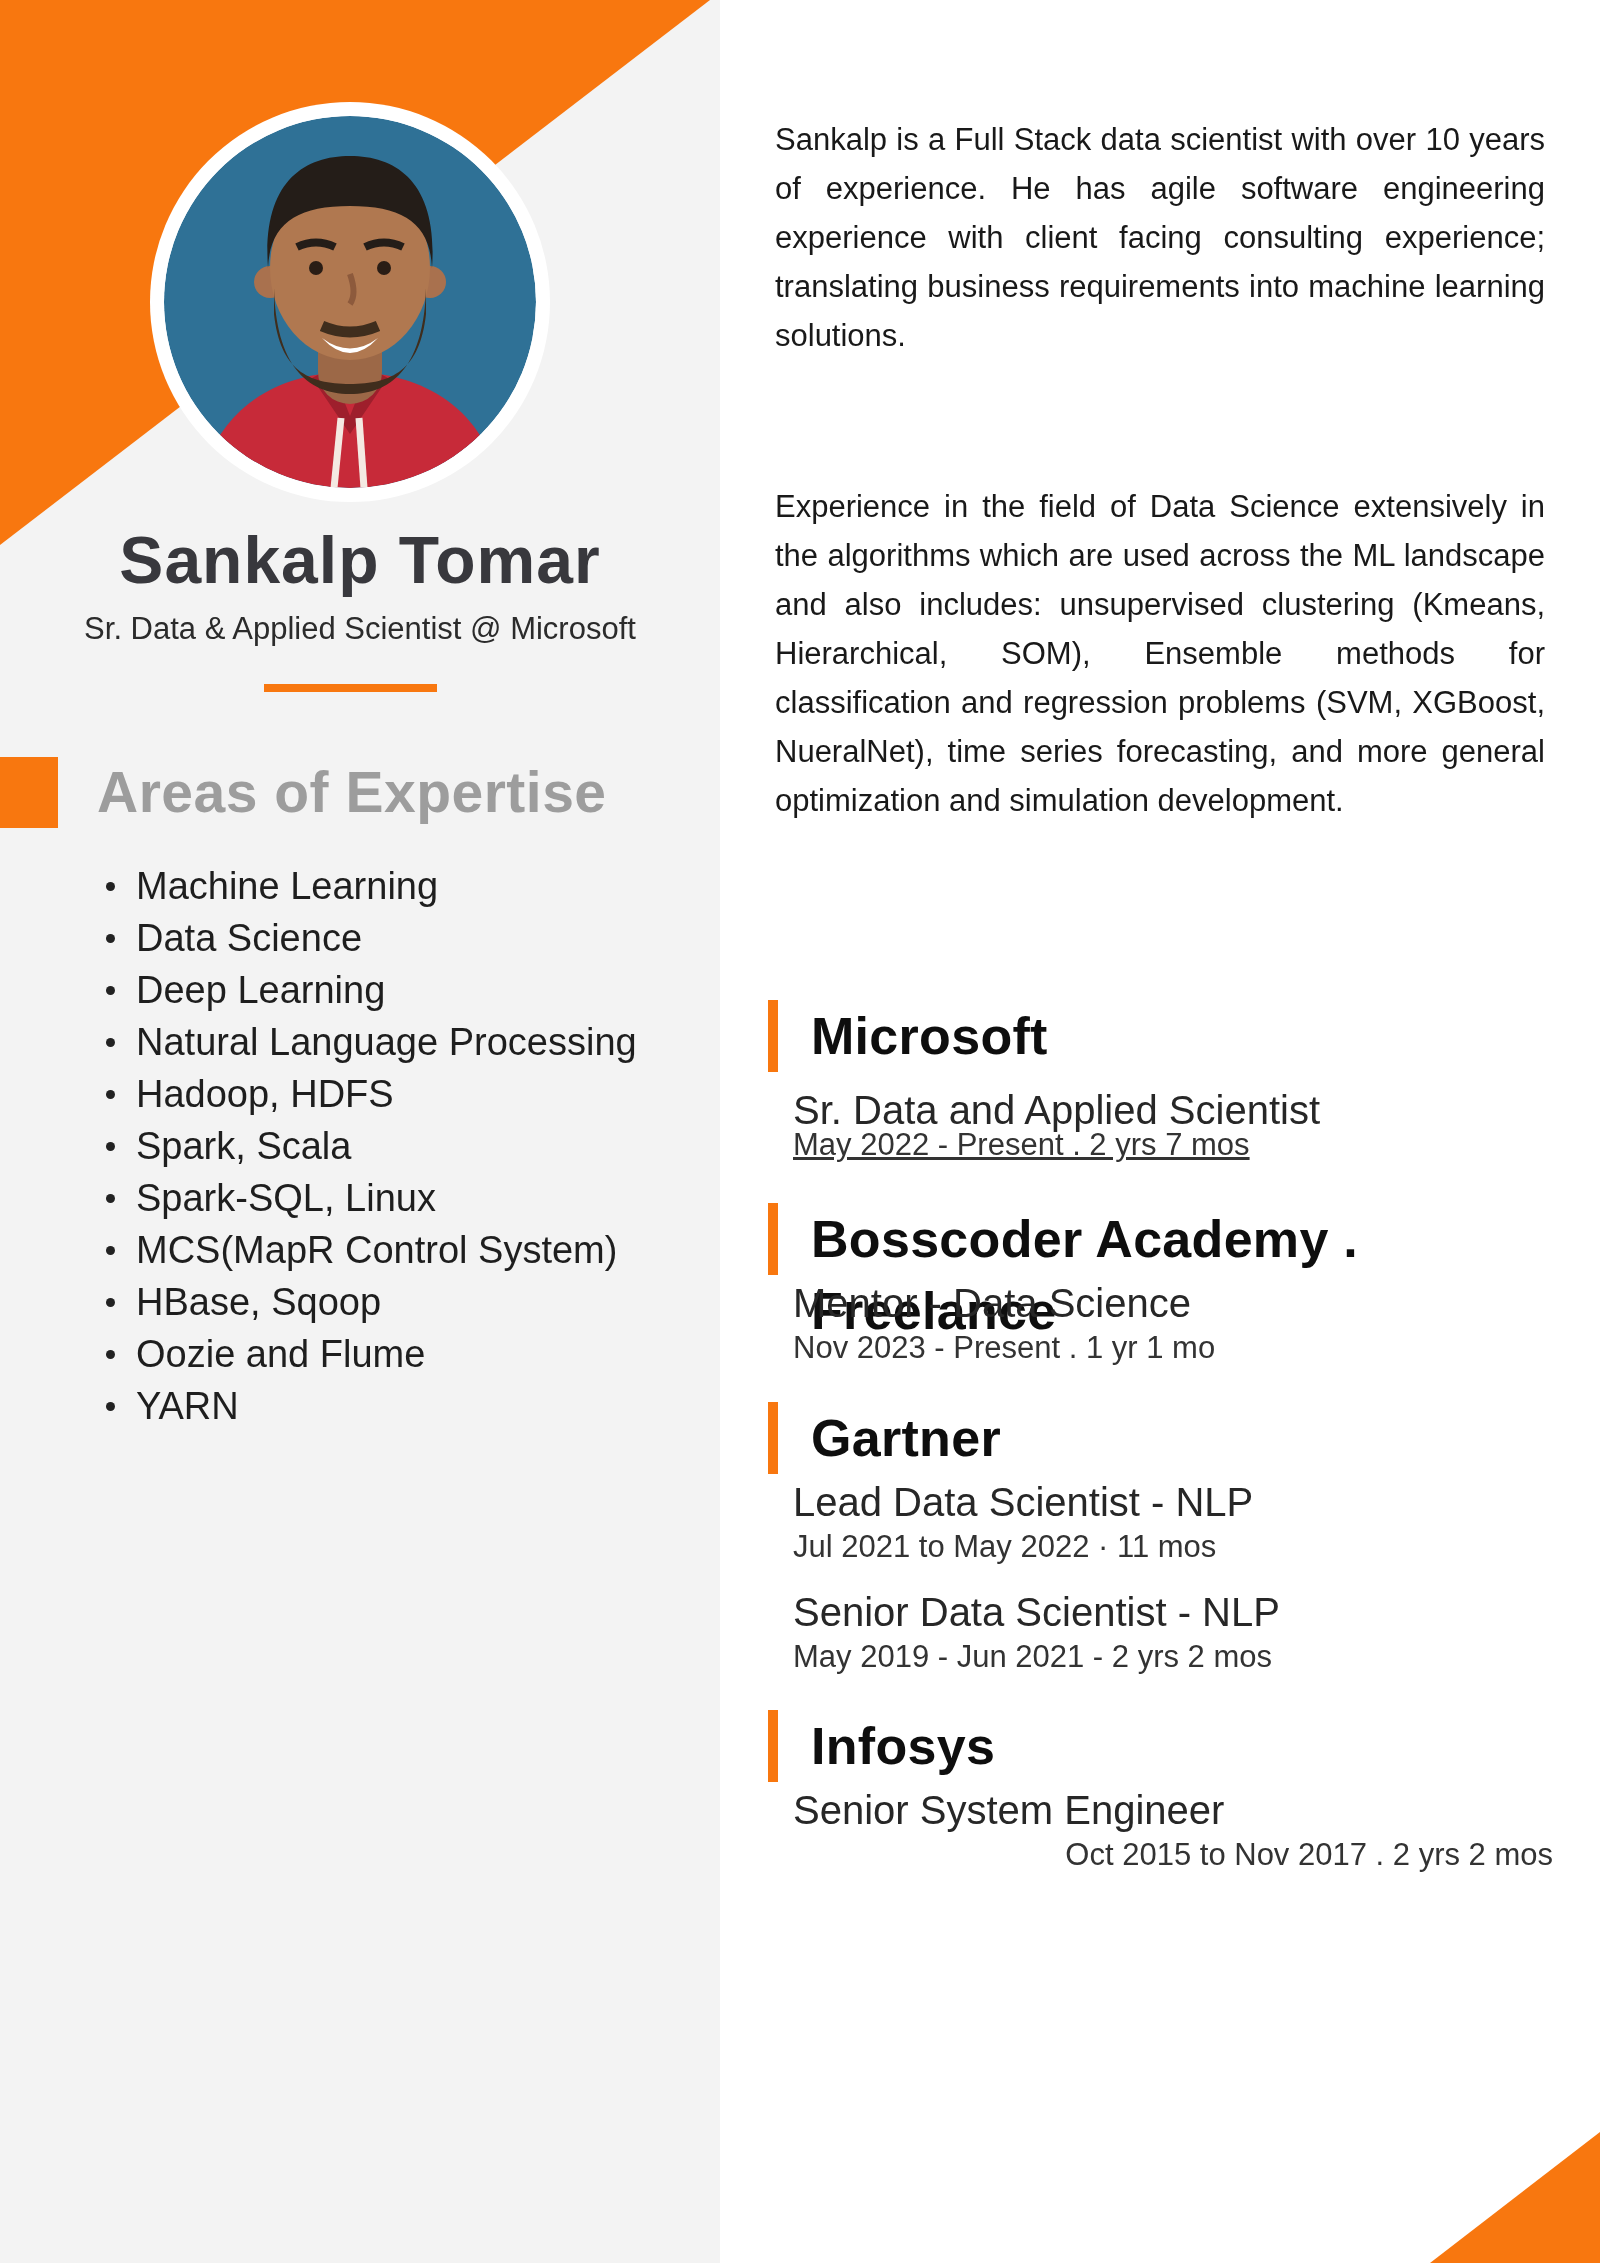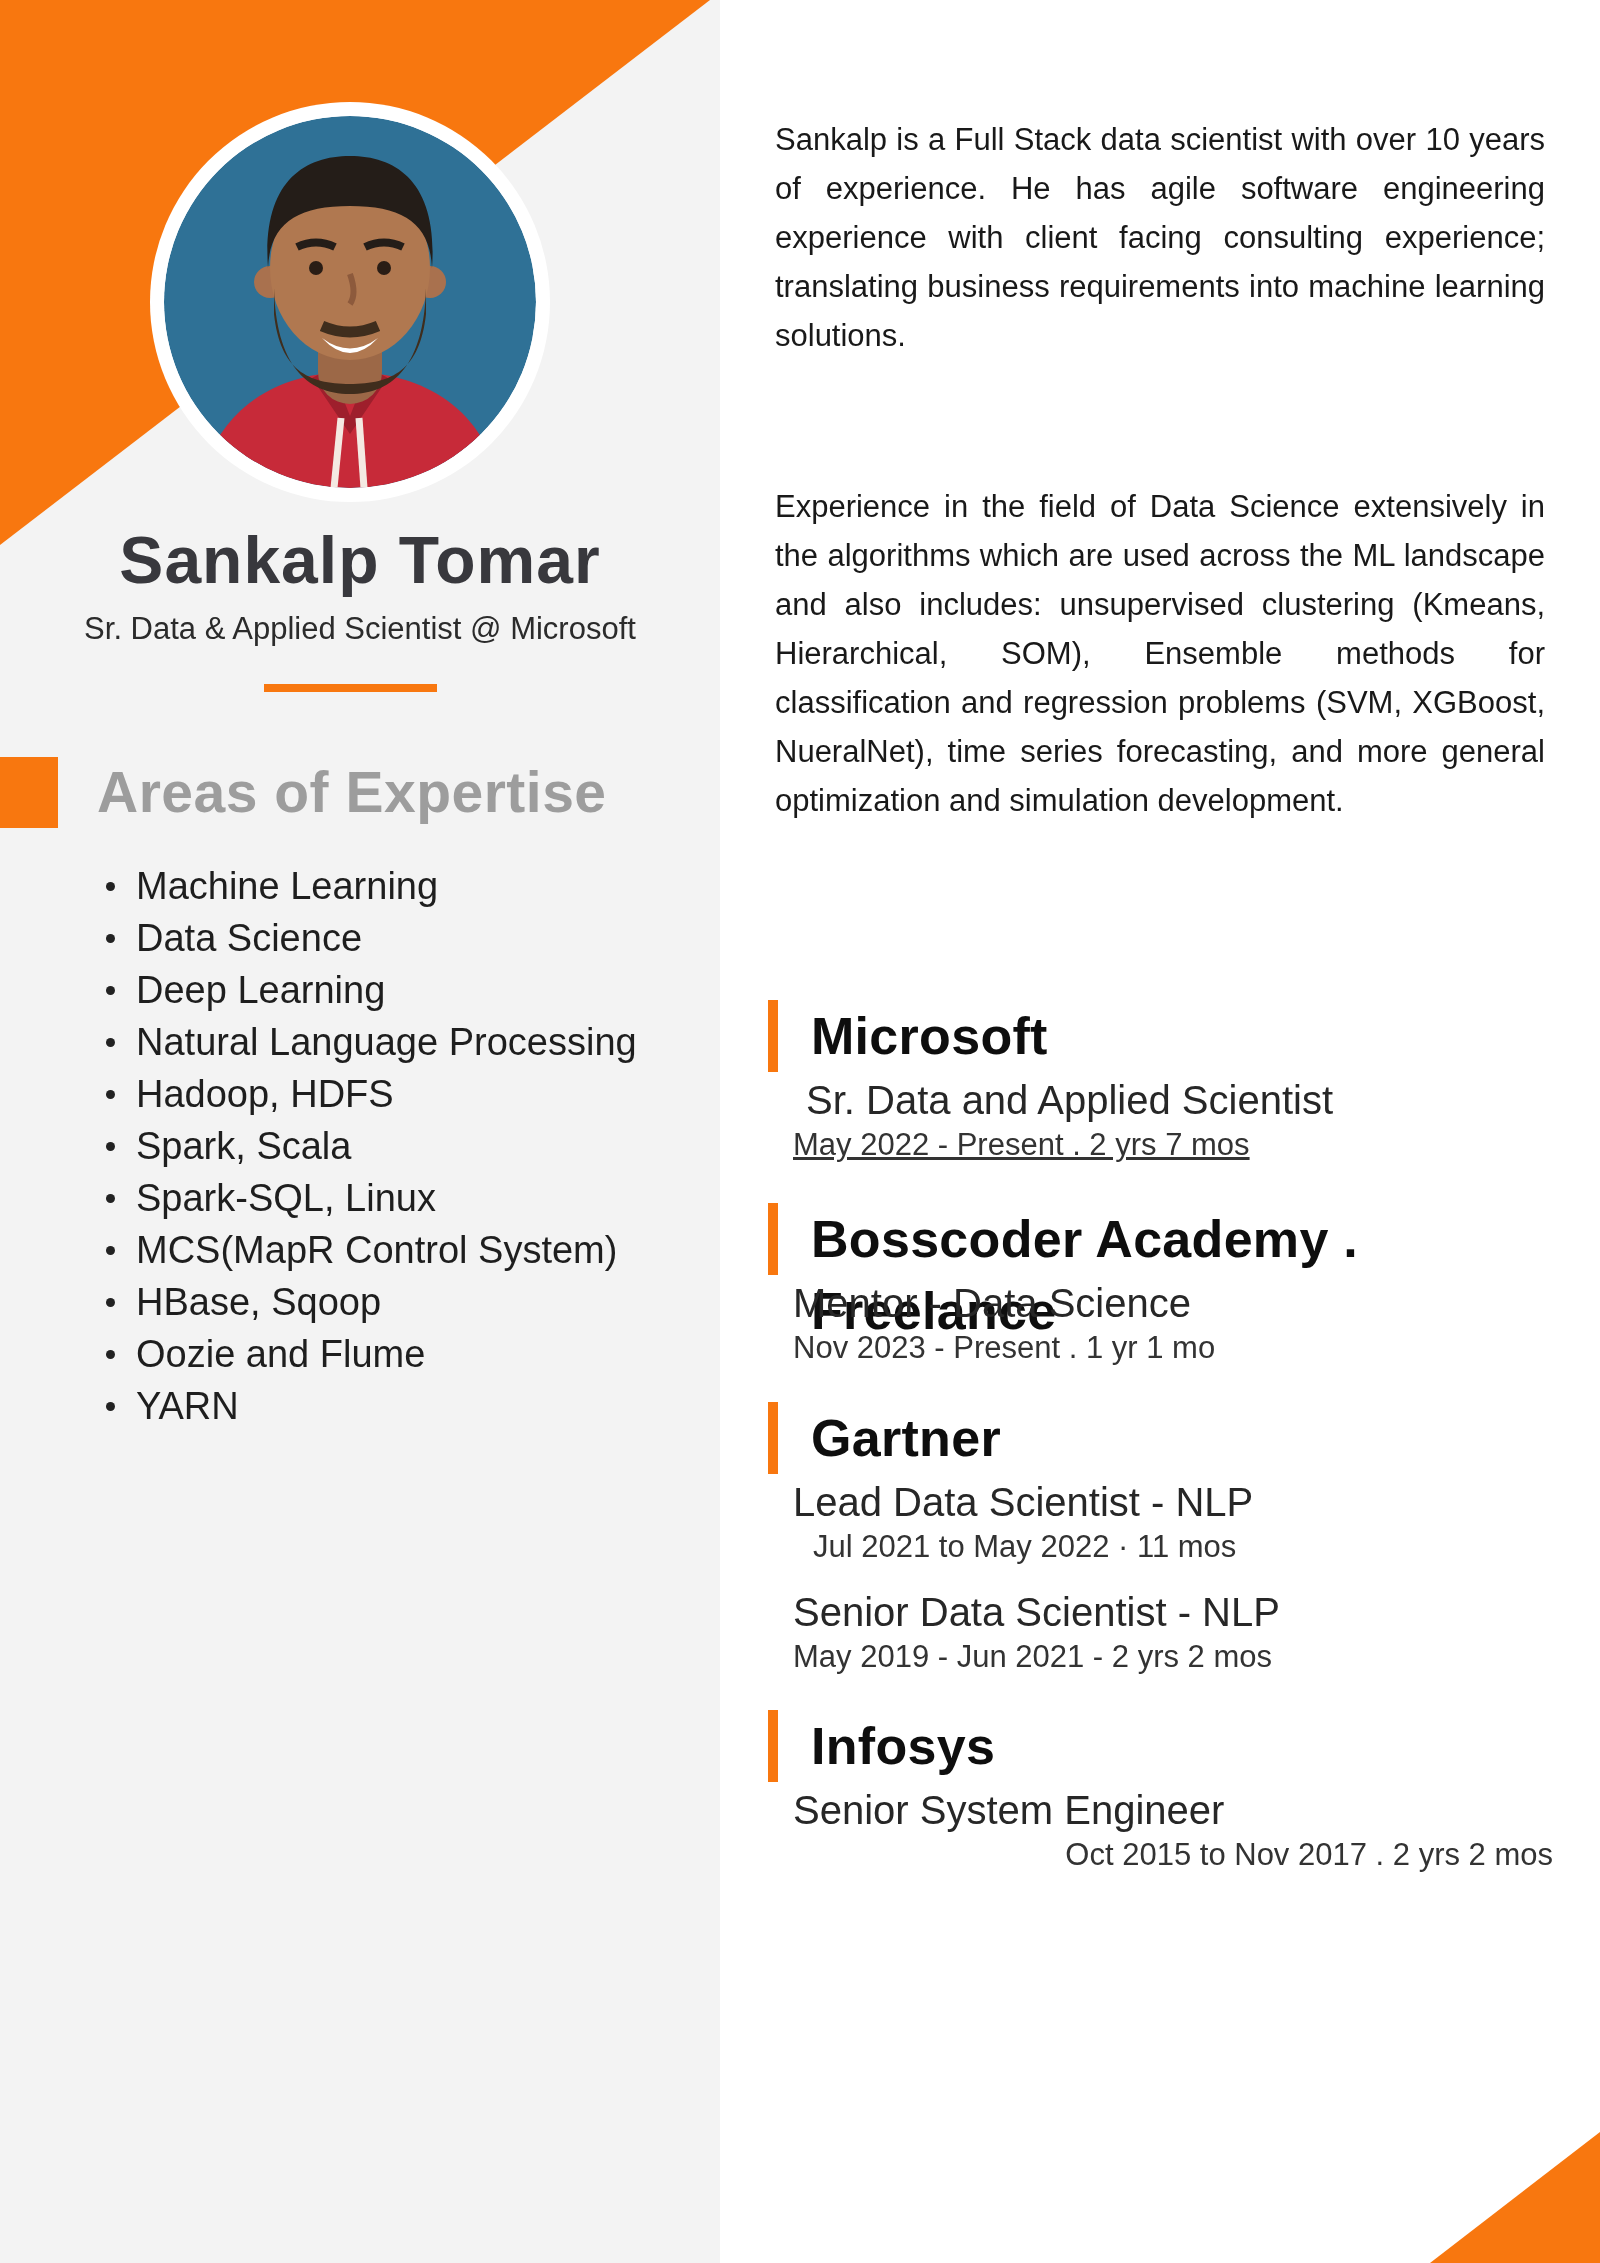--- a/index.html
+++ b/index.html
@@ -135,34 +135,34 @@
   <div class="about para1" style="position:absolute;">
     <p>Sankalp is a Full Stack data scientist with over 10 years of experience. He has agile software engineering experience with client facing consulting experience; translating business requirements into machine learning solutions.</p>
   </div>
   <div class="about para2" style="position:absolute;">
     <p>Experience in the field of Data Science extensively in the algorithms which are used across the ML landscape and also includes: unsupervised clustering (Kmeans, Hierarchical, SOM), Ensemble methods for classification and regression problems (SVM, XGBoost, NueralNet), time series forecasting, and more general optimization and simulation development.</p>
   </div>
 
   <div class="exp-section" id="exp-0" style="top:1000px; height:175px;">
     <div class="exp-bar"></div>
     <div class="exp-company">Microsoft</div>
-  <div class="exp-role" style="top: 78px; margin-left: 13px;">Sr. Data and Applied Scientist</div>
+  <div class="exp-role" style="top: 88px;">Sr. Data and Applied Scientist</div>
       <div class="exp-dates" style="top: 125px; text-decoration: underline;">May 2022 - Present . 2 yrs 7 mos</div>
     </div>
   <div class="exp-section" id="exp-1" style="top:1203px; height:175px;">
     <div class="exp-bar"></div>
     <div class="exp-company">Bosscoder Academy . Freelance</div>
   <div class="exp-role" style="top: 78px;">Mentor - Data Science</div>
       <div class="exp-dates" style="top: 125px;">Nov 2023 - Present . 1 yr 1 mo</div>
     </div>
   <div class="exp-section" id="exp-2" style="top:1402px; height:285px;">
     <div class="exp-bar"></div>
     <div class="exp-company">Gartner</div>
   <div class="exp-role" style="top: 78px;">Lead Data Scientist - NLP</div>
-      <div class="exp-dates" style="top: 125px; margin-left: 20px;">Jul 2021 to May 2022 · 11 mos</div>
+      <div class="exp-dates" style="top: 125px;">Jul 2021 to May 2022 · 11 mos</div>
       <div class="exp-role" style="top: 188px;">Senior Data Scientist - NLP</div>
       <div class="exp-dates" style="top: 235px;">May 2019 - Jun 2021 - 2 yrs 2 mos</div>
     </div>
   <div class="exp-section" id="exp-3" style="top:1710px; height:175px;">
     <div class="exp-bar"></div>
     <div class="exp-company">Infosys</div>
   <div class="exp-role" style="top: 78px;">Senior System Engineer</div>
       <div class="exp-dates" style="top: 125px; text-align: right;">Oct 2015 to Nov 2017 . 2 yrs 2 mos</div>
     </div>
 

